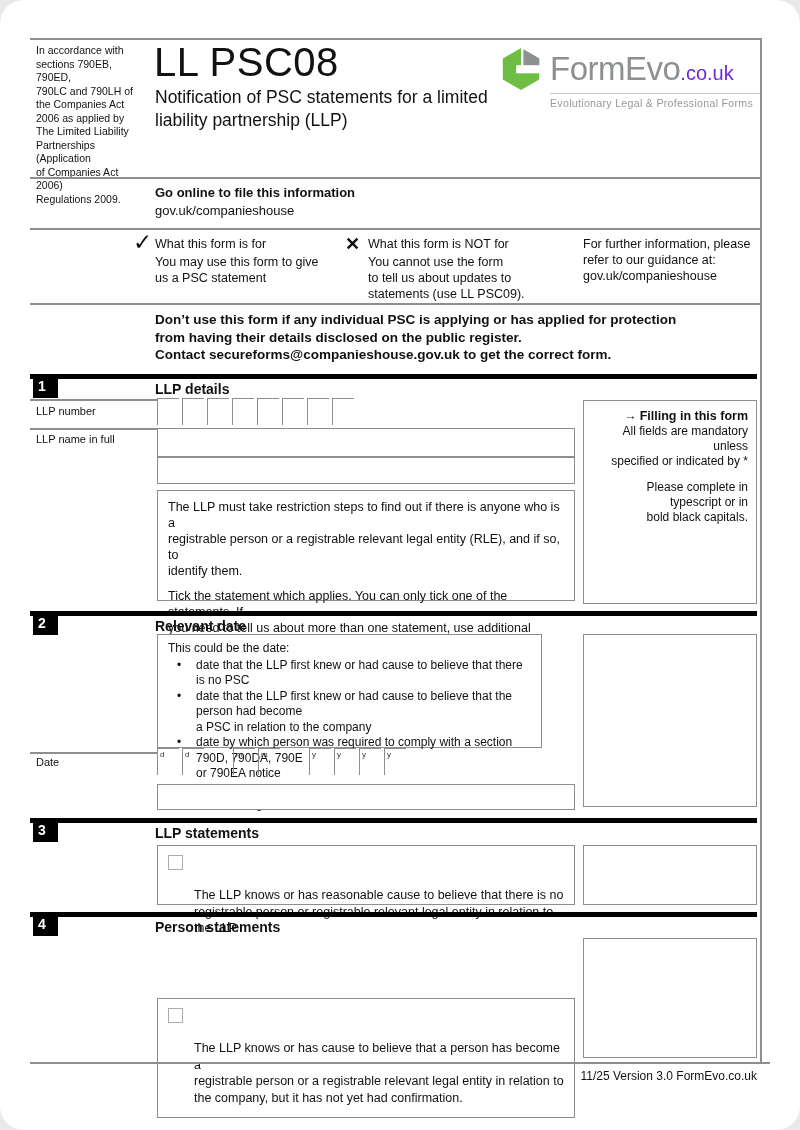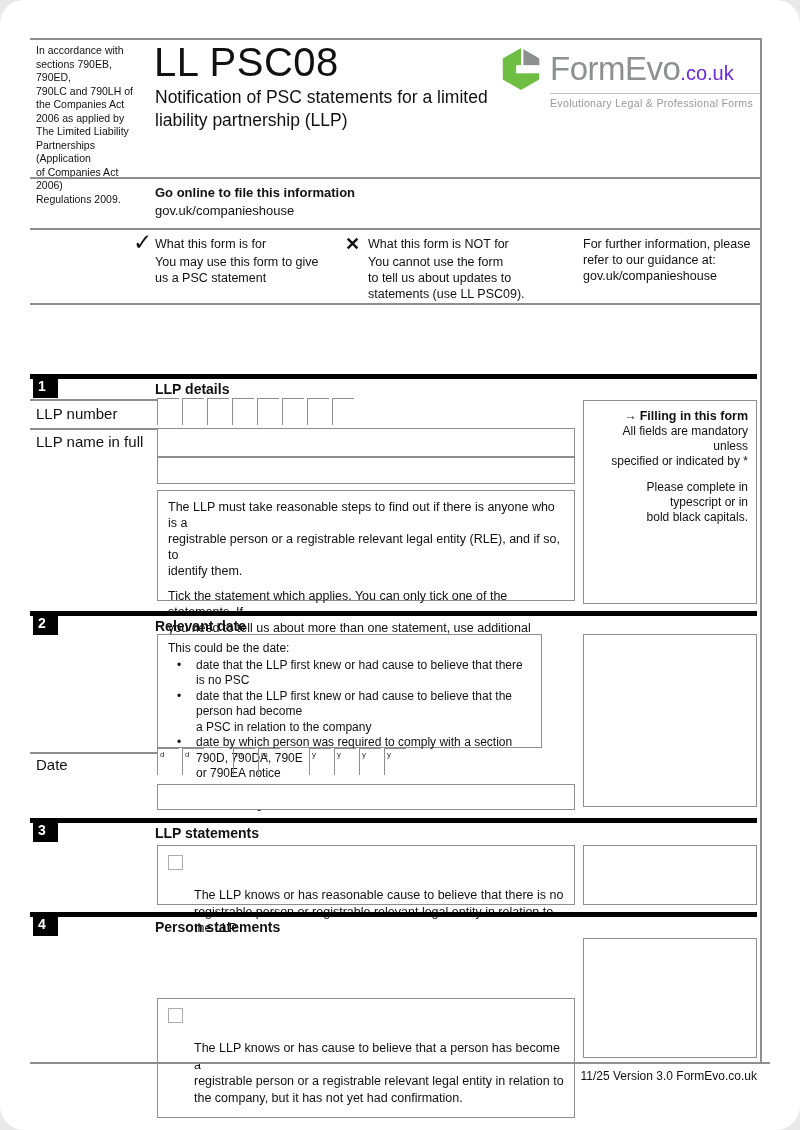--- a/index.html
+++ b/index.html
@@ -44,21 +44,21 @@
   .col-for { left:133px; width:210px; padding-left:22px; }
   .col-not { left:345px; width:220px; padding-left:23px; }
   .col-info{ left:583px; width:180px; white-space:pre-line; }
   .check-glyph { font-size:23px; }
   .cross-glyph { font-size:18px; font-weight:bold; top:0; }
 
   
   .warning { position:absolute; left:155px; top:311px; width:615px; font-size:13.5px; font-weight:bold; line-height:17.5px; white-space:pre-line; }
 
   
-  .row-label { position:absolute; left:36px; font-size:15px; }
+  .row-label { position:absolute; left:36px; font-size:11px; }
 
   
   .cells { position:absolute; display:flex; }
   .cells span {
     display:block; width:22px; height:27px; margin-right:3px;
     border-top:1.5px solid var(--line-gray,#8e8e8e);
     border-left:1.5px solid var(--line-gray,#8e8e8e);
     font-size:8px; color:#333; padding:1px 0 0 2px;
   }
   .date-cells span:nth-child(3), .date-cells span:nth-child(5) { margin-left:26px; }
@@ -147,20 +147,23 @@
     <div class="b">You cannot use the form
 to tell us about updates to
 statements (use LL PSC09).</div>
   </div>
   <div class="pcol col-info">For further information, please
 refer to our guidance at:
 gov.uk/companieshouse</div>
 
   <div class="hline" style="left:30px; top:303px; width:732px;"></div>
 
+  <div class="warning">Don’t use this form if any individual PSC is applying or has applied for protection
+from having their details disclosed on the public register.
+Contact secureforms@companieshouse.gov.uk to get the correct form.</div>
 
   <div class="sec-bar" style="top:374px;"></div>
   <div class="sec-num" style="top:374px;">1</div>
   <div class="sec-title" style="top:381px;">LLP details</div>
 
   <div class="hline" style="left:30px; top:399px; width:127px;"></div>
   <div class="row-label" style="top:405px;">LLP number</div>
   <div class="cells" style="left:157px; top:398px;">
       <span></span>
       <span></span>
@@ -172,21 +175,21 @@
       <span></span>
     </div>
 
   <div class="hline" style="left:30px; top:428px; width:127px;"></div>
   <div class="row-label" style="top:433px;">LLP name in full</div>
   <div class="gbox" style="left:157px; top:428px; width:418px; height:56px;">
     <div class="input-divider"></div>
   </div>
 
   <div class="gbox note" style="left:157px; top:490px; width:418px; height:111px;">
-    <p>The LLP must take reasonable steps to find out if there is anyone who is a
+    <p>The LLP must take restriction steps to find out if there is anyone who is a
 registrable person or a registrable relevant legal entity (RLE), and if so, to
 identify them.</p>
     <p>Tick the statement which applies. You can only tick one of the statements. If
 you need to tell us about more than one statement, use additional forms.</p>
   </div>
 
   <div class="gbox sidebar" style="left:583px; top:400px; width:174px; height:204px;">
     <div class="st"><span class="arrow">→</span><span>Filling in this form</span></div>
     <div class="sb">All fields are mandatory unless
 specified or indicated by *</div>

